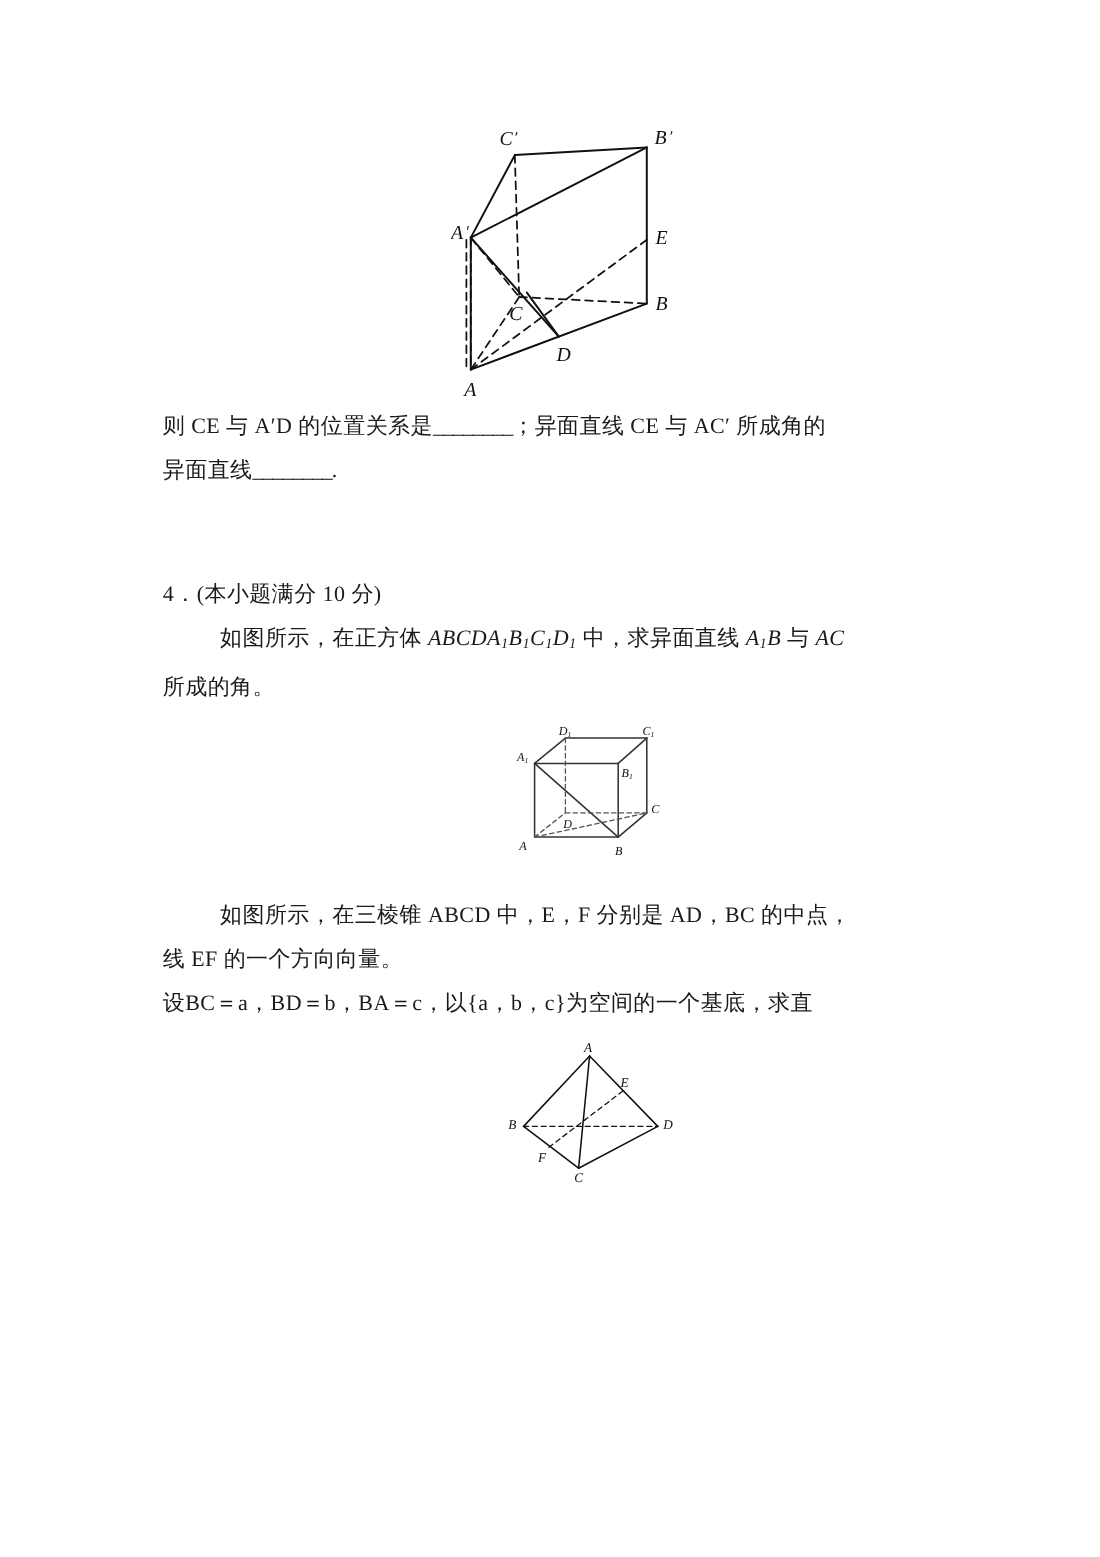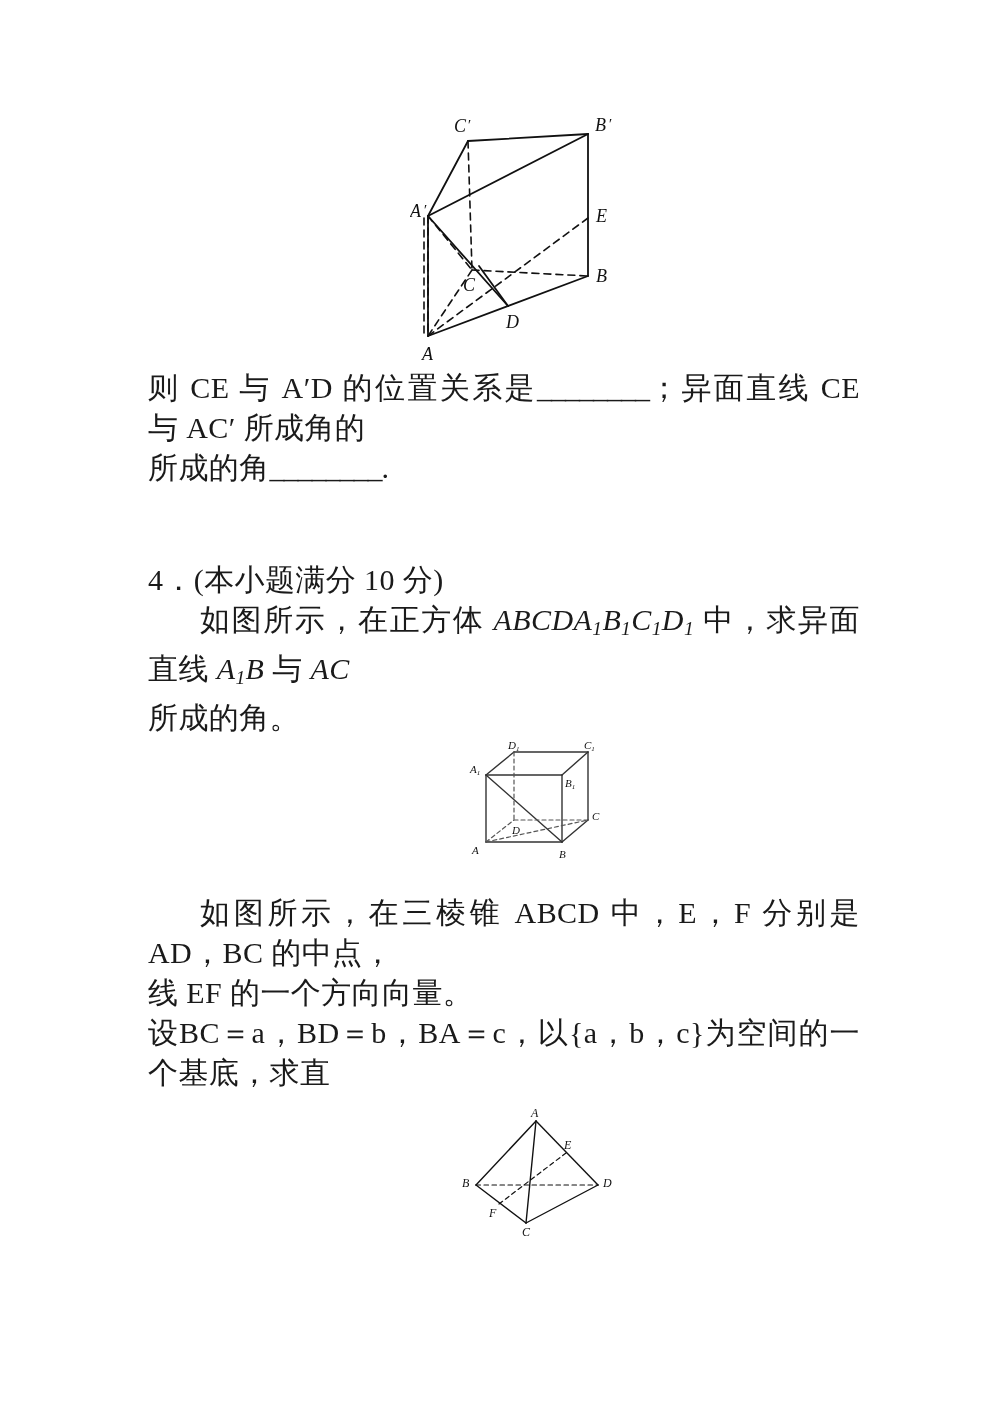--- a/index.html
+++ b/index.html
@@ -29,26 +29,26 @@
   }
 
   
   .fig {
     position: relative;
     margin: 0 auto;
   }
   .fig svg { display: block; }
 
   .fig-prism  { width: 240px; height: 250px; margin-left: 262px; margin-top: 118px; }
-  .fig-cube   { width: 150px; height: 125px; margin-left: 318px; margin-top: 2px; }
+  .fig-cube   { width: 150px; height: 125px; margin-left: 318px; margin-top: 14px; }
   .fig-tetra  { width: 160px; height: 130px; margin-left: 310px; margin-top: 14px; }
 
   
   .para {
-    font-size: 30px;
+    font-size: 20px;
     line-height: 40px;
     letter-spacing: 0.4px;
     text-align: justify;
     text-align-last: left;
   }
   .para.indent { text-indent: 52px; }
 
   .section-head {
     font-family: "DejaVu Sans", "Liberation Sans", sans-serif;
     font-weight: bold;
@@ -111,21 +111,21 @@
           <text x="53" y="173">C</text>
           <text x="186" y="164">B</text>
           <text x="96" y="210">D</text>
           <text x="12" y="242">A</text>
         </g>
       </svg>
     </div>
 
     <div class="para">
       <span>则 CE 与 A′D 的位置关系是</span><span class="blank-l">________</span><span>；异面直线 CE 与 AC′ 所成角的</span><br>
-      <span>所成的角</span><span class="blank-l">________</span><span>.</span>
+      <span>异面直线</span><span class="blank-l">________</span><span>.</span>
     </div>
 
     <div class="gap-a"></div>
 
 
     <div class="para">
       <span>4．</span><span>(本小题满分 10 分)</span>
     </div>
     <div class="para indent">
       <span>如图所示，在正方体 </span><span class="it"><span>ABCDA</span><sub>1</sub><span>B</span><sub>1</sub><span>C</span><sub>1</sub><span>D</span><sub>1</sub></span><span> 中，求异面直线 </span><span class="it"><span>A</span><sub>1</sub><span>B</span></span><span> 与 </span><span class="it">AC</span><br><span>所成的角。</span>

